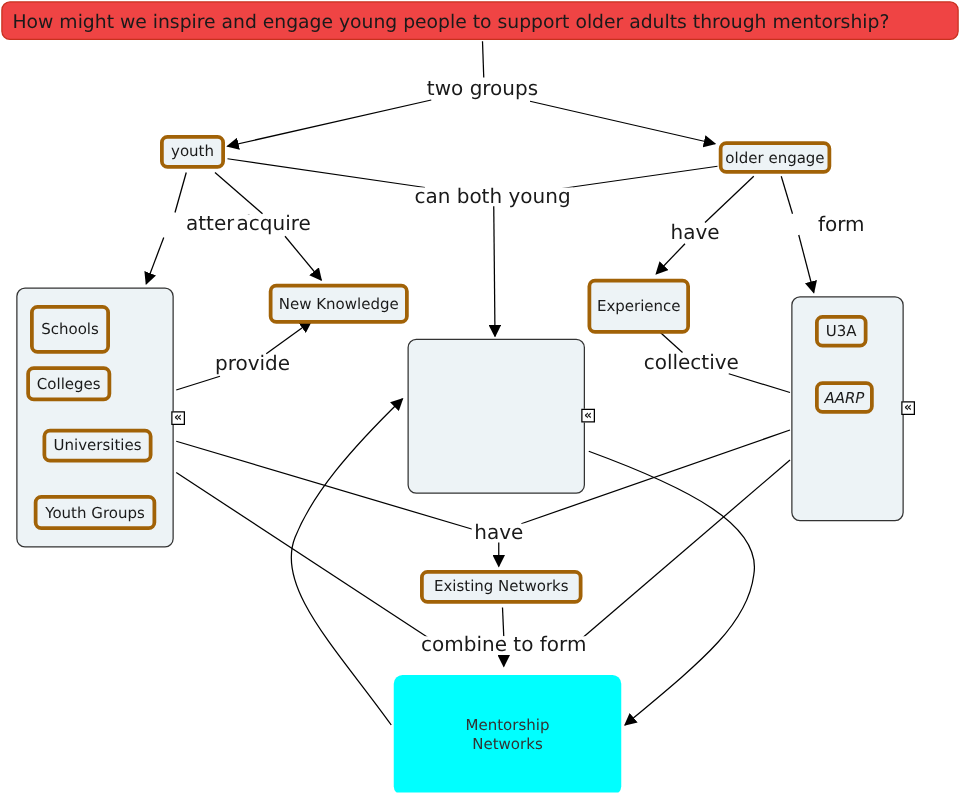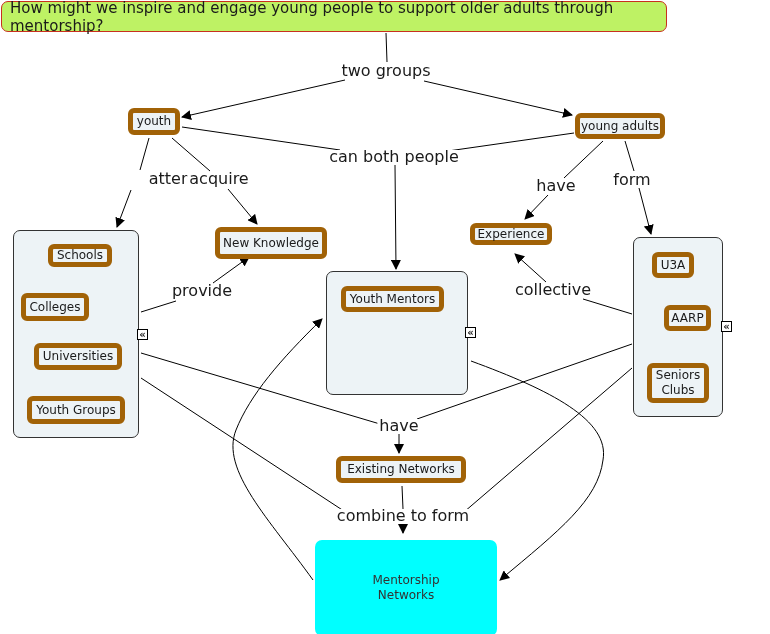--- a/index.html
+++ b/index.html
@@ -1,27 +1,27 @@
 <!DOCTYPE html>
 <html><head>
 <meta charset="utf-8">
 <style>
   html, body { margin: 0; padding: 0; background: #ffffff; }
   body { width: 770px; height: 634px; position: relative; overflow: hidden;
          font-family: "DejaVu Sans", sans-serif; color: #1a1a1a; }
   #links { position: absolute; left: 0; top: 0; width: 770px; height: 634px; }
-  .node { position: absolute; box-sizing: border-box; border: 5px solid #a16207;
+  .node { position: absolute; box-sizing: border-box; border: 3px solid #a16207;
           border-radius: 6px; background: #edf3f6; font-size: 12px;
           display: flex; align-items: center; justify-content: center; text-align: center; line-height: 15px; }
   .group { position: absolute; box-sizing: border-box; border: 1px solid #333;
            border-radius: 7px; background: #edf3f6; }
   .label { position: absolute; background: #ffffff; font-size: 16px; padding: 0 2px;
            transform: translate(-50%, -50%); white-space: nowrap; line-height: 14px; }
-  .question { position: absolute; left: 1px; top: 1px; width: 666px; height: 31px; box-sizing: border-box;
-              background: #bef264; border: 1px solid #c8301e; border-radius: 7px;
+  .question { position: absolute; left: 1px; top: 1px; width: 766px; height: 31px; box-sizing: border-box;
+              background: #ef4444; border: 1px solid #c8301e; border-radius: 7px;
               font-size: 15px; display: flex; align-items: center; padding-left: 8px; }
   .collapse { position: absolute; width: 11px; height: 11px; box-sizing: border-box; border: 1px solid #000;
               background: #fff; font-size: 10px; line-height: 9px; text-align: center; font-weight: bold; }
   .mentorship { background: #00ffff; border: none; border-radius: 7px; color: #333; }
 </style>
 </head>
 <body>
 
 <svg id="links" viewBox="0 0 770 634">
   <defs>
@@ -78,48 +78,46 @@
     <path d="M471,361 C550,390 610,420 603,460 C598,500 560,530 500,580" marker-end="url(#arr)"></path>
 
     <path d="M446,304 C462,318 460,335 455,351" marker-end="url(#arr)"></path>
     <path d="M344,358 C336,345 336,330 340,312" marker-end="url(#arr)"></path>
   </g>
 </svg>
 
 <div class="question">How might we inspire and engage young people to support older adults through mentorship?</div>
 
 <div class="label" style="left:386px; top:71px;">two groups</div>
-<div class="label" style="left:394px; top:157px;">can both people</div>
+<div class="label" style="left:394px; top:157px;">can both young</div>
 <div class="label" style="left:135px; top:179px;margin-left:40px;">attend</div>
 <div class="label" style="left:219px; top:179px;">acquire</div>
 <div class="label" style="left:556px; top:186px;">have</div>
-<div class="label" style="left:632px; top:180px;">form</div>
+<div class="label" style="left:673px; top:180px;">form</div>
 <div class="label" style="left:202px; top:291px;">provide</div>
 <div class="label" style="left:553px; top:290px;">collective</div>
 <div class="label" style="left:399px; top:426px;">have</div>
 <div class="label" style="left:403px; top:516px;">combine to form</div>
 
 <div class="node" style="left:128px; top:108px; width:52px; height:27px;">youth</div>
-<div class="node" style="left:575px; top:113px; width:90px; height:26px;">young adults</div>
+<div class="node" style="left:575px; top:113px; width:90px; height:26px;">older engage</div>
 <div class="node" style="left:215px; top:227px; width:112px; height:32px;">New Knowledge</div>
-<div class="node" style="left:470px; top:223px; width:82px; height:22px;">Experience</div>
+<div class="node" style="left:470px; top:223px; width:82px; height:44px;">Experience</div>
 <div class="node" style="left:336px; top:456px; width:130px; height:27px;">Existing Networks</div>
 <div class="node mentorship" style="left:315px; top:540px; width:182px; height:96px; padding:17px 40px;">Mentorship Networks</div>
 
 <div class="group" style="left:13px; top:230px; width:126px; height:208px;">
-  <div class="node" style="left:34px; top:13px; width:64px; height:23px;">Schools</div>
+  <div class="node" style="left:10px; top:13px; width:64px; height:39px;">Schools</div>
   <div class="node" style="left:7px; top:62px; width:68px; height:28px;">Colleges</div>
   <div class="node" style="left:20px; top:112px; width:88px; height:27px;">Universities</div>
   <div class="node" style="left:13px; top:165px; width:98px; height:28px;">Youth Groups</div>
 </div>
 <div class="collapse" style="left:137px; top:329px;">«</div>
 
 <div class="group" style="left:326px; top:271px; width:142px; height:124px;">
-  <div class="node" style="left:14px; top:14px; width:103px; height:26px;">Youth Mentors</div>
 </div>
 <div class="collapse" style="left:465px; top:327px;">«</div>
 
 <div class="group" style="left:633px; top:237px; width:90px; height:180px;padding-left:16px;">
   <div class="node" style="left:18px; top:14px; width:42px; height:26px;">U3A</div>
-  <div class="node" style="left:30px; top:67px; width:47px; height:26px;">AARP</div>
-  <div class="node" style="left:13px; top:125px; width:62px; height:40px; padding:0 6px;">Seniors Clubs</div>
+  <div class="node" style="left:18px; top:67px; width:47px; height:26px;font-style:italic;">AARP</div>
 </div>
 <div class="collapse" style="left:721px; top:321px;">«</div>
 
 </body></html>

